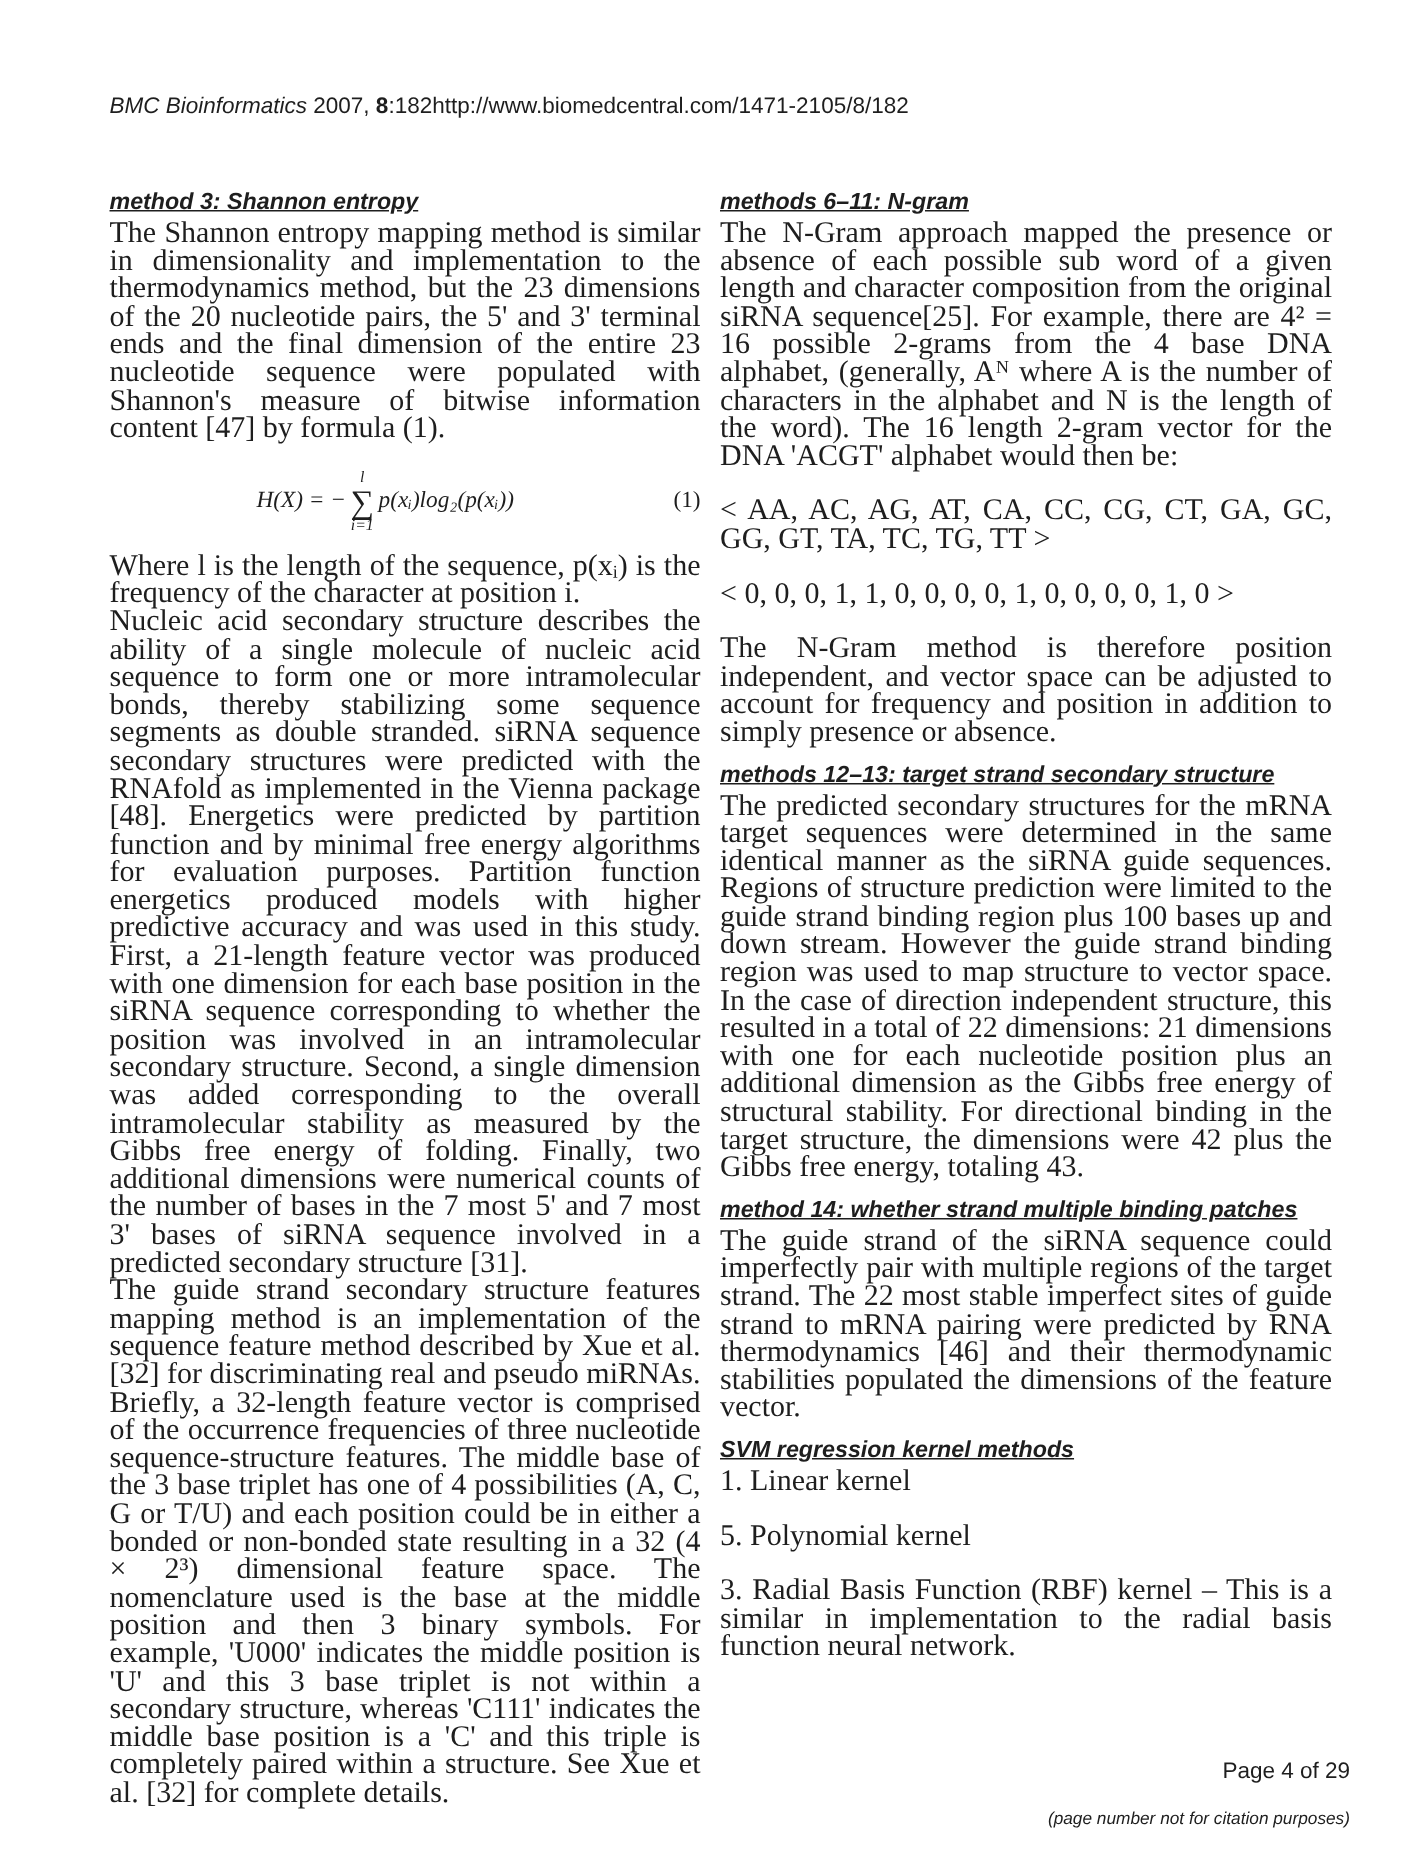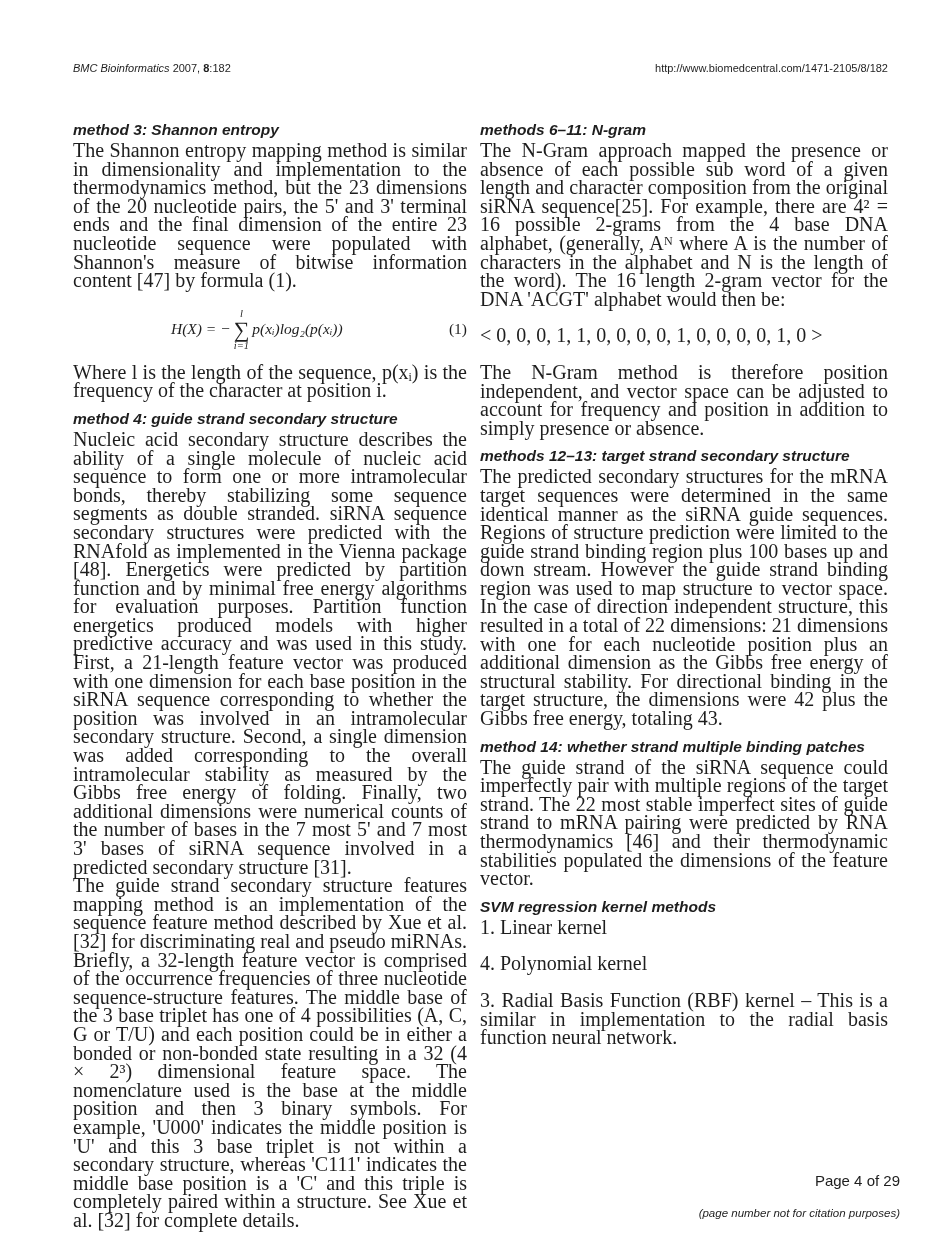--- a/index.html
+++ b/index.html
@@ -10,40 +10,40 @@
     box-sizing: border-box;
     padding: 62px 62px 0 73px;
     background: #ffffff;
     color: #1e1e1e;
     font-family: "Liberation Serif", "DejaVu Serif", serif;
     overflow: hidden;
   }
   
   .hdr {
     display: flex;
-    justify-content: space-between;
     align-items: baseline;
     font-family: "Liberation Sans", sans-serif;
-    font-size: 11px;
+    font-size: 15px;
   }
   .hdr .jname { font-style: italic; }
   .hdr .vol { font-weight: bold; }
   
   .columns { display: flex; gap: 13px; margin-top: 47px; }
   .col { box-sizing: border-box; }
   .col.left  { width: 394px; }
   .col.right { width: 408px; }
   section { margin: 0; }
   h3 {
     font-family: "Liberation Sans", sans-serif;
     font-style: italic;
     font-weight: bold;
     font-size: 15.5px;
     line-height: 18px;
     margin: 10px 0 2px 0;
+    text-decoration: underline;
   }
   .col section:first-child h3 { margin-top: 0; }
   p {
     font-size: 20px;
     line-height: 18.6px;
     text-align: justify;
     margin: 0 0 18px 0;
   }
   p:last-child { margin-bottom: 0; }
   
@@ -103,51 +103,51 @@
               <span class="lim">i=1</span>
             </span>
             <span>p(xᵢ)log₂(p(xᵢ))</span>
           </span>
           <span class="fnum">(1)</span>
         </div>
         <p>Where l is the length of the sequence, p(xᵢ) is the frequency of the character at position i.</p>
       </section>
 
       <section>
-        <h3>method 4: guide strand secondary structure</h3>
         <p>Nucleic acid secondary structure describes the ability of a single molecule of nucleic acid sequence to form one or more intramolecular bonds, thereby stabilizing some sequence segments as double stranded. siRNA sequence secondary structures were predicted with the RNAfold as implemented in the Vienna package [48]. Energetics were predicted by partition function and by minimal free energy algorithms for evaluation purposes. Partition function energetics produced models with higher predictive accuracy and was used in this study. First, a 21-length feature vector was produced with one dimension for each base position in the siRNA sequence corresponding to whether the position was involved in an intramolecular secondary structure. Second, a single dimension was added corresponding to the overall intramolecular stability as measured by the Gibbs free energy of folding. Finally, two additional dimensions were numerical counts of the number of bases in the 7 most 5' and 7 most 3' bases of siRNA sequence involved in a predicted secondary structure [31].</p>
       </section>
 
       <section>
         <p>The guide strand secondary structure features mapping method is an implementation of the sequence feature method described by Xue et al. [32] for discriminating real and pseudo miRNAs. Briefly, a 32-length feature vector is comprised of the occurrence frequencies of three nucleotide sequence-structure features. The middle base of the 3 base triplet has one of 4 possibilities (A, C, G or T/U) and each position could be in either a bonded or non-bonded state resulting in a 32 (4 × 2³) dimensional feature space. The nomenclature used is the base at the middle position and then 3 binary symbols. For example, 'U000' indicates the middle position is 'U' and this 3 base triplet is not within a secondary structure, whereas 'C111' indicates the middle base position is a 'C' and this triple is completely paired within a structure. See Xue et al. [32] for complete details.</p>
       </section>
     </div>
 
     <div class="col right">
       <section>
         <h3>methods 6–11: N-gram</h3>
         <p>The N-Gram approach mapped the presence or absence of each possible sub word of a given length and character composition from the original siRNA sequence[25]. For example, there are 4² = 16 possible 2-grams from the 4 base DNA alphabet, (generally, Aᴺ where A is the number of characters in the alphabet and N is the length of the word). The 16 length 2-gram vector for the DNA 'ACGT' alphabet would then be:</p>
+        <p>&lt; AA, AC, AG, AT, CA, CC, CG, CT, GA, GC, GG, GT, TA, TC, TG, TT &gt;</p>
         <p>&lt; 0, 0, 0, 1, 1, 0, 0, 0, 0, 1, 0, 0, 0, 0, 1, 0 &gt;</p>
         <p>The N-Gram method is therefore position independent, and vector space can be adjusted to account for frequency and position in addition to simply presence or absence.</p>
       </section>
 
       <section>
         <h3>methods 12–13: target strand secondary structure</h3>
         <p>The predicted secondary structures for the mRNA target sequences were determined in the same identical manner as the siRNA guide sequences. Regions of structure prediction were limited to the guide strand binding region plus 100 bases up and down stream. However the guide strand binding region was used to map structure to vector space. In the case of direction independent structure, this resulted in a total of 22 dimensions: 21 dimensions with one for each nucleotide position plus an additional dimension as the Gibbs free energy of structural stability. For directional binding in the target structure, the dimensions were 42 plus the Gibbs free energy, totaling 43.</p>
       </section>
 
       <section>
         <h3>method 14: whether strand multiple binding patches</h3>
         <p>The guide strand of the siRNA sequence could imperfectly pair with multiple regions of the target strand. The 22 most stable imperfect sites of guide strand to mRNA pairing were predicted by RNA thermodynamics [46] and their thermodynamic stabilities populated the dimensions of the feature vector.</p>
       </section>
 
       <section>
         <h3>SVM regression kernel methods</h3>
         <p>1. Linear kernel</p>
-        <p>4. Polynomial kernel</p>
+        <p>5. Polynomial kernel</p>
         <p>3. Radial Basis Function (RBF) kernel – This is a similar in implementation to the radial basis function neural network.</p>
       </section>
     </div>
 
   </div>
 
   <div class="ftr">
     <div class="pageno">Page 4 of 29</div>
     <div class="note">(page number not for citation purposes)</div>
   </div>

